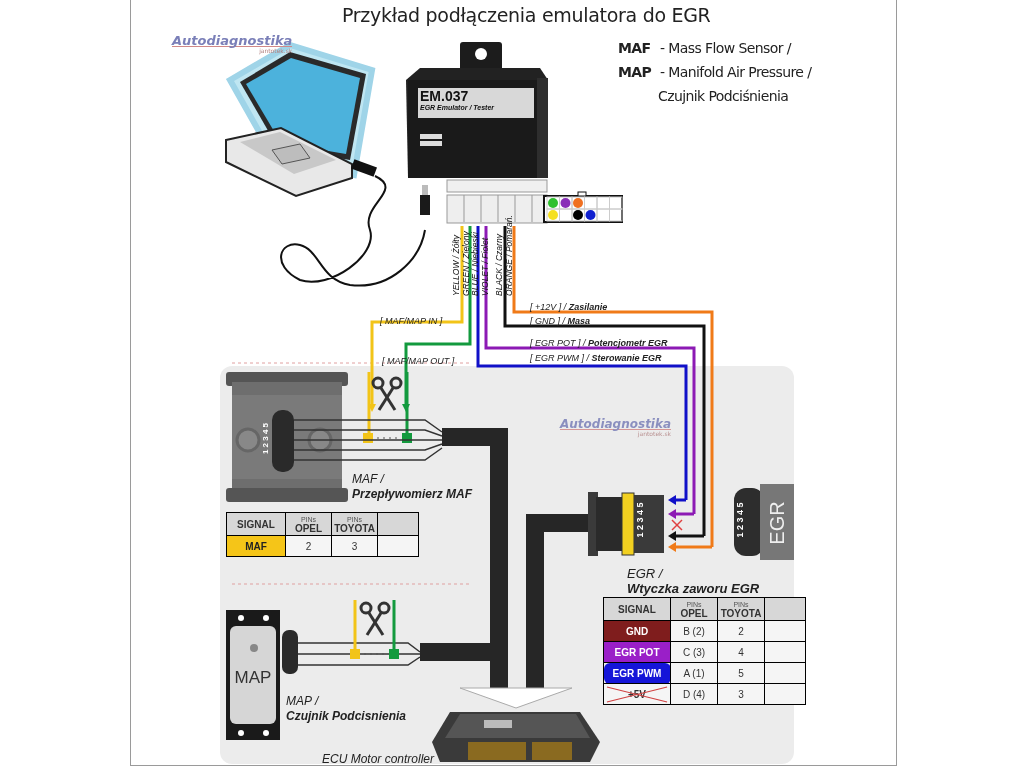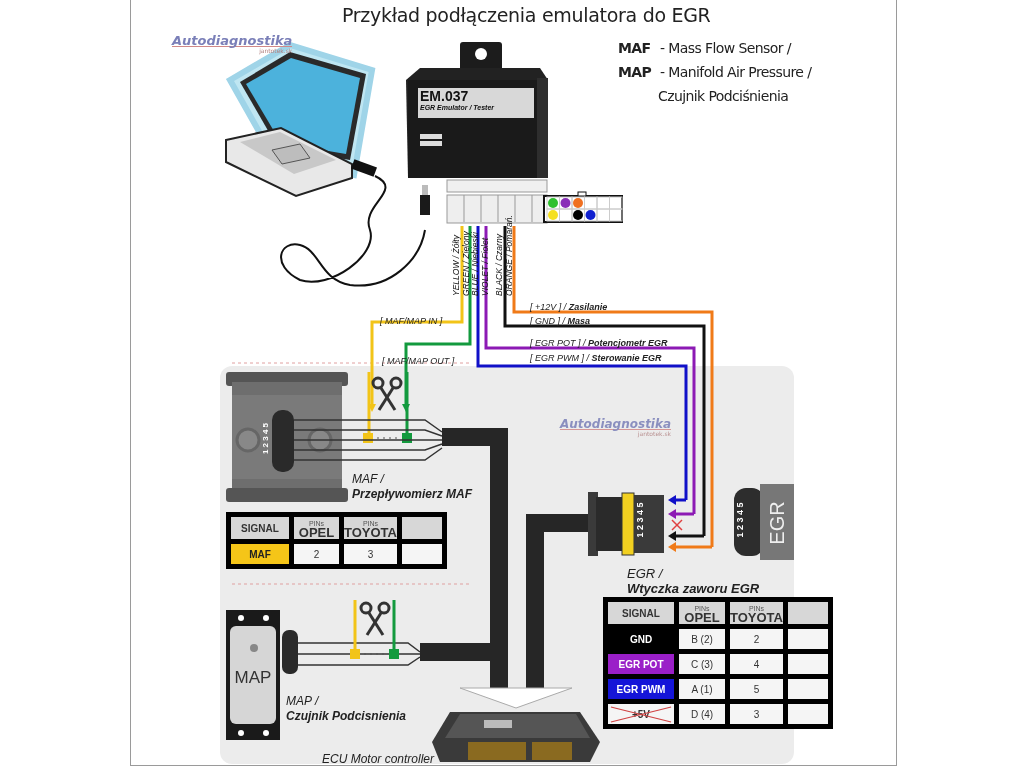--- a/index.html
+++ b/index.html
@@ -17,24 +17,24 @@
   .emu-label { position:absolute; left:418px; top:88px; width:116px; height:30px; background:#d8d8d8; }
   .emu-model { position:absolute; left:420px; top:88px; font-weight:bold; font-size:14px; color:#111; }
   .emu-desc { position:absolute; left:420px; top:104px; font-weight:bold; font-style:italic; font-size:7px; color:#111; }
   .wire-lbl { position:absolute; font-style:italic; font-size:9px; color:#222; white-space:nowrap; }
   .wire-lbl b { font-weight:bold; }
   .vlabels { position:absolute; left:452px; top:296px; transform-origin:0 0; transform:rotate(-90deg); font-size:8.5px; font-style:italic; color:#111; line-height:9.6px; white-space:nowrap; }
   .vlabels div { height:9.6px; }
   .caption { position:absolute; font-style:italic; font-size:12px; color:#222; white-space:nowrap; line-height:15px; }
   .caption b { font-weight:bold; }
   table.pins { position:absolute; border-collapse:collapse; font-size:10px; color:#333; }
-  table.pins td, table.pins th { border:5px solid #000000; text-align:center; padding:0; }
+  table.pins td, table.pins th { border:1px solid #000000; text-align:center; padding:0; }
   table.pins th { background:#d7d7d7; font-weight:bold; height:22px; }
   table.pins th .small { display:block; font-size:7px; font-weight:normal; color:#555; line-height:8px; }
-  table.pins th .big { display:block; font-size:13px; line-height:9px; }
+  table.pins th .big { display:block; font-size:10px; line-height:9px; }
   table.pins td { background:#f5f5f5; height:20px; }
   .sig { font-weight:bold; color:#fff; }
   .crossed { position:relative; color:#333 !important; }
   .crossed::before, .crossed::after { content:""; position:absolute; left:2px; right:2px; top:50%; border-top:1px solid #d04040; }
   .crossed::before { transform:rotate(14deg); }
   .crossed::after { transform:rotate(-14deg); }
   .ecu-caption { position:absolute; left:322px; top:752px; font-style:italic; font-size:12px; color:#222; }
 </style>
 </head>
 <body>
@@ -306,21 +306,21 @@
         </th>
     <th style="width:46px">
           <span class="small">PINs</span>
           <span class="big">TOYOTA</span>
         </th>
     <th style="width:40px"></th>
   </tr>
   </tbody>
     <tbody id="egr-rows">
       <tr>
-        <td class="sig" style="background: #000000;">GND</td>
+        <td class="sig" style="background: #7f1d1d;">GND</td>
         <td>B (2)</td>
         <td>2</td>
         <td></td>
       </tr>
       <tr>
         <td class="sig" style="background: rgb(154, 31, 200);">EGR POT</td>
         <td>C (3)</td>
         <td>4</td>
         <td></td>
       </tr>

